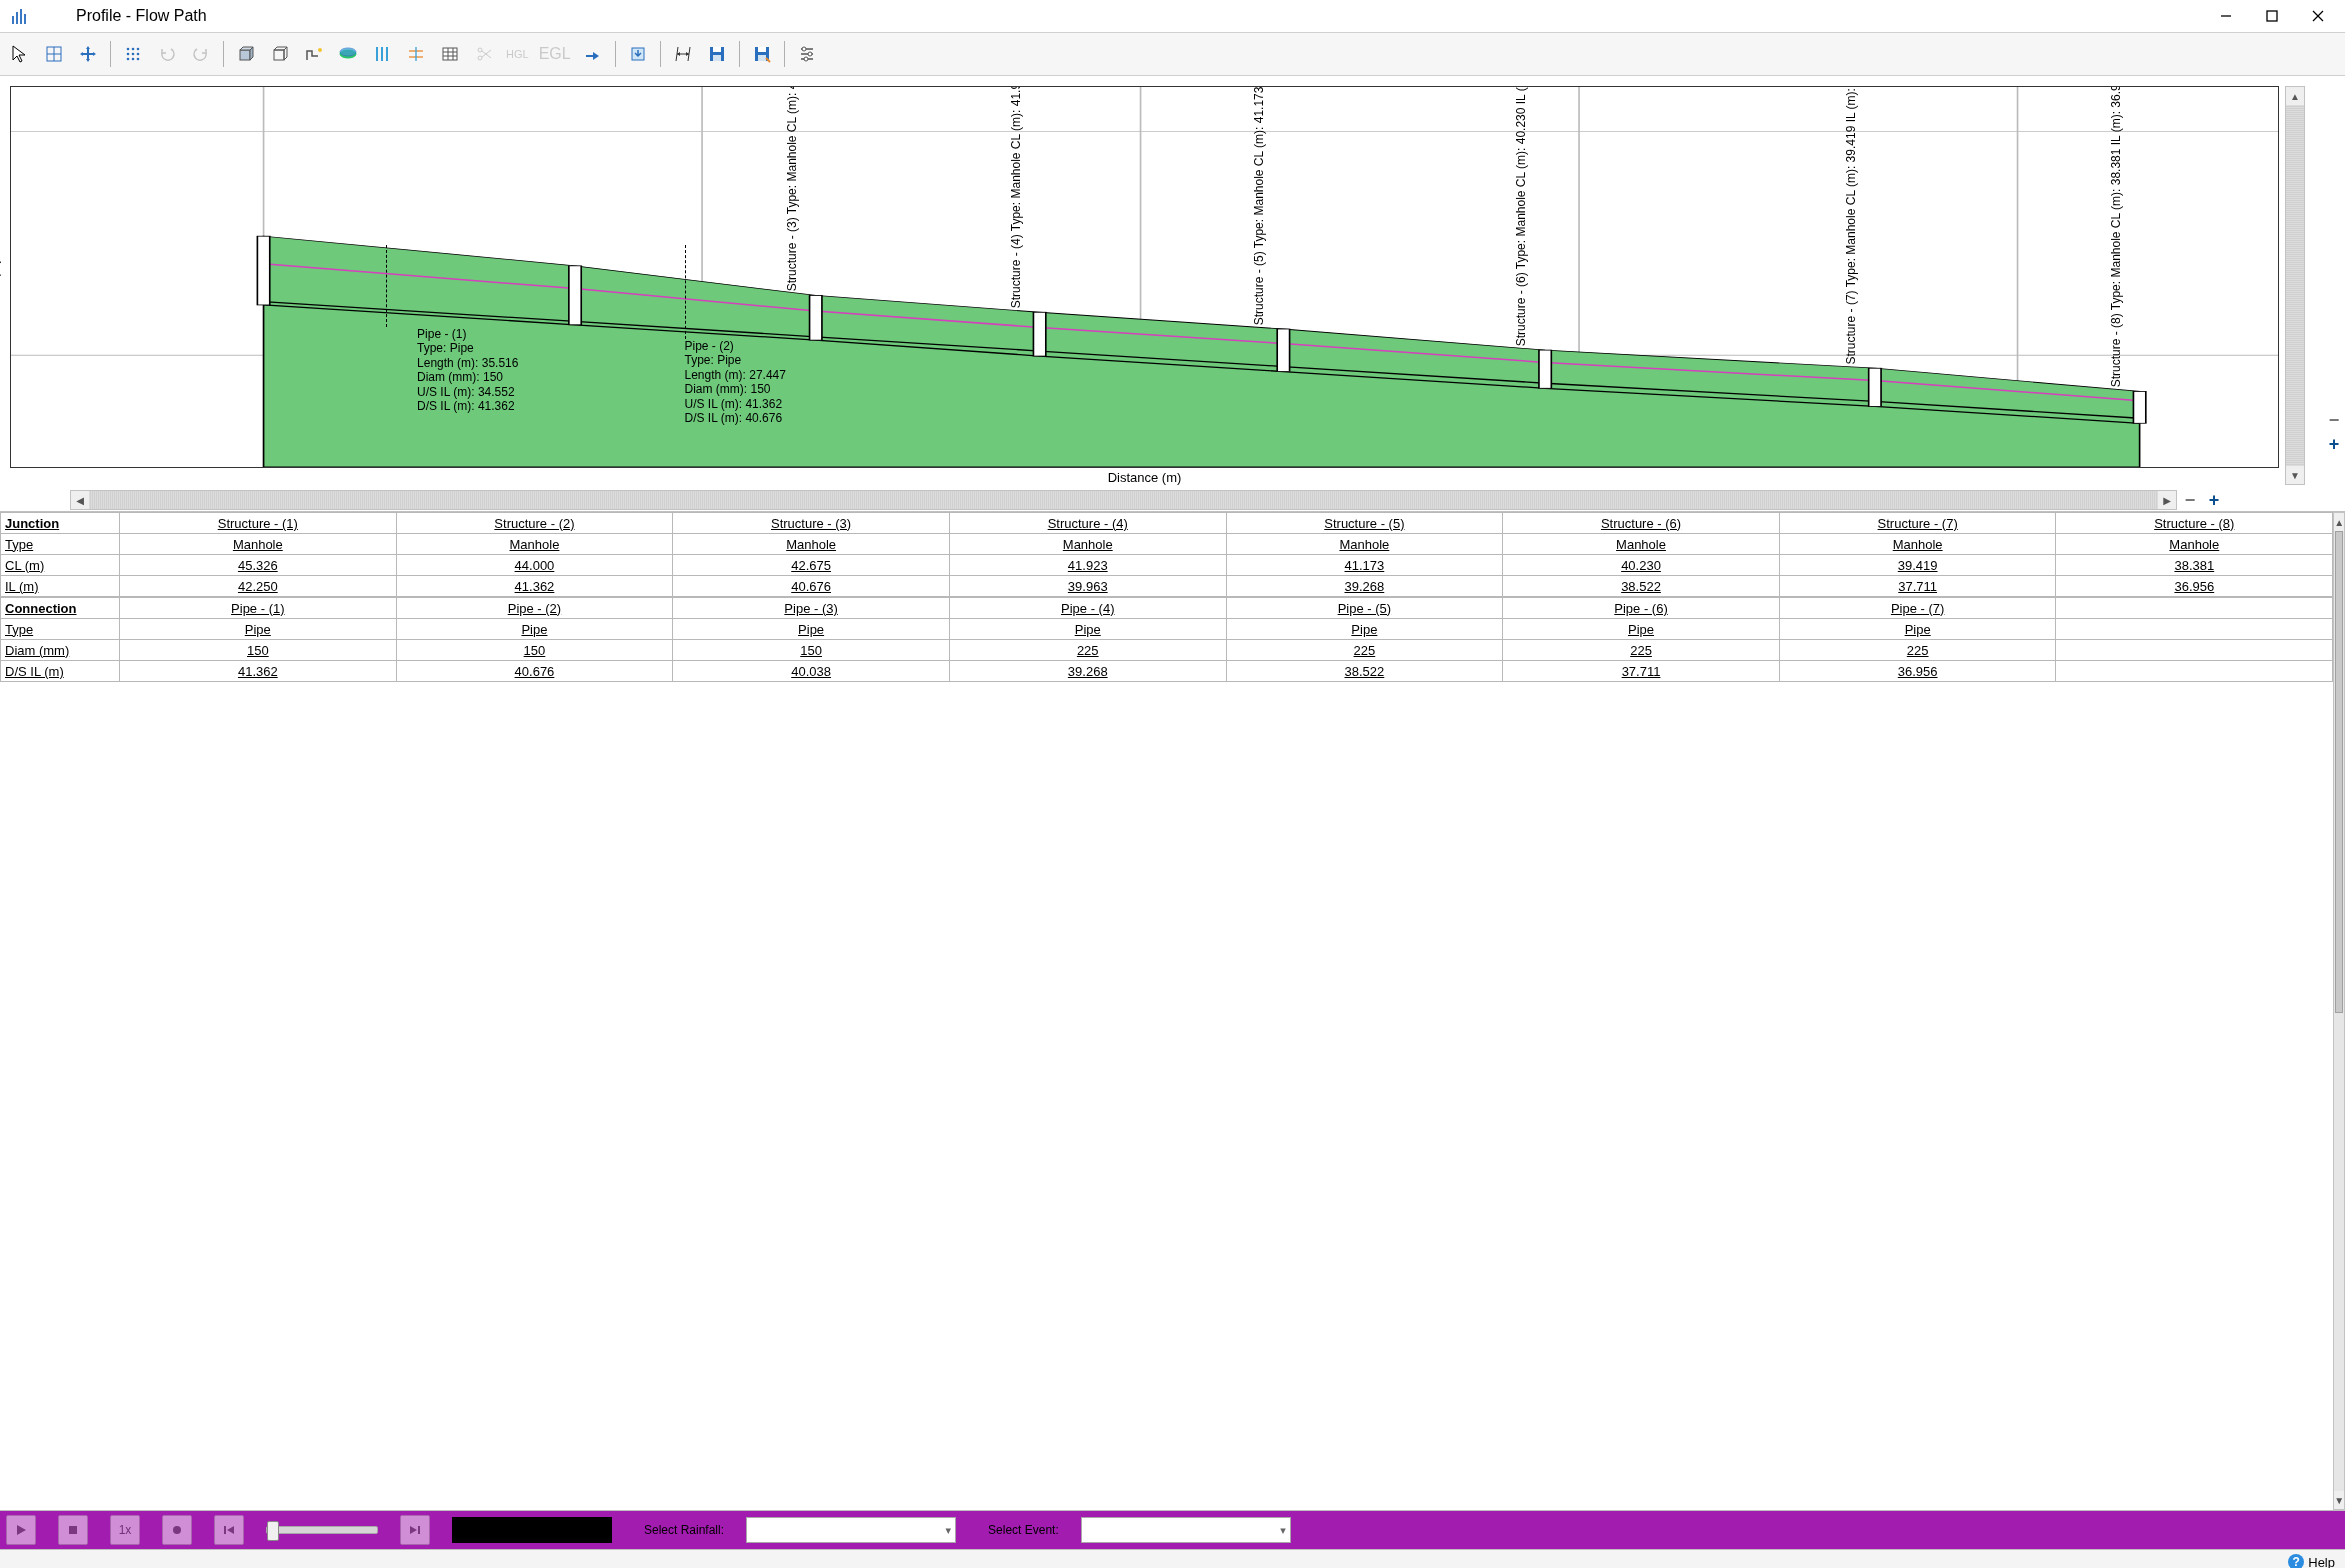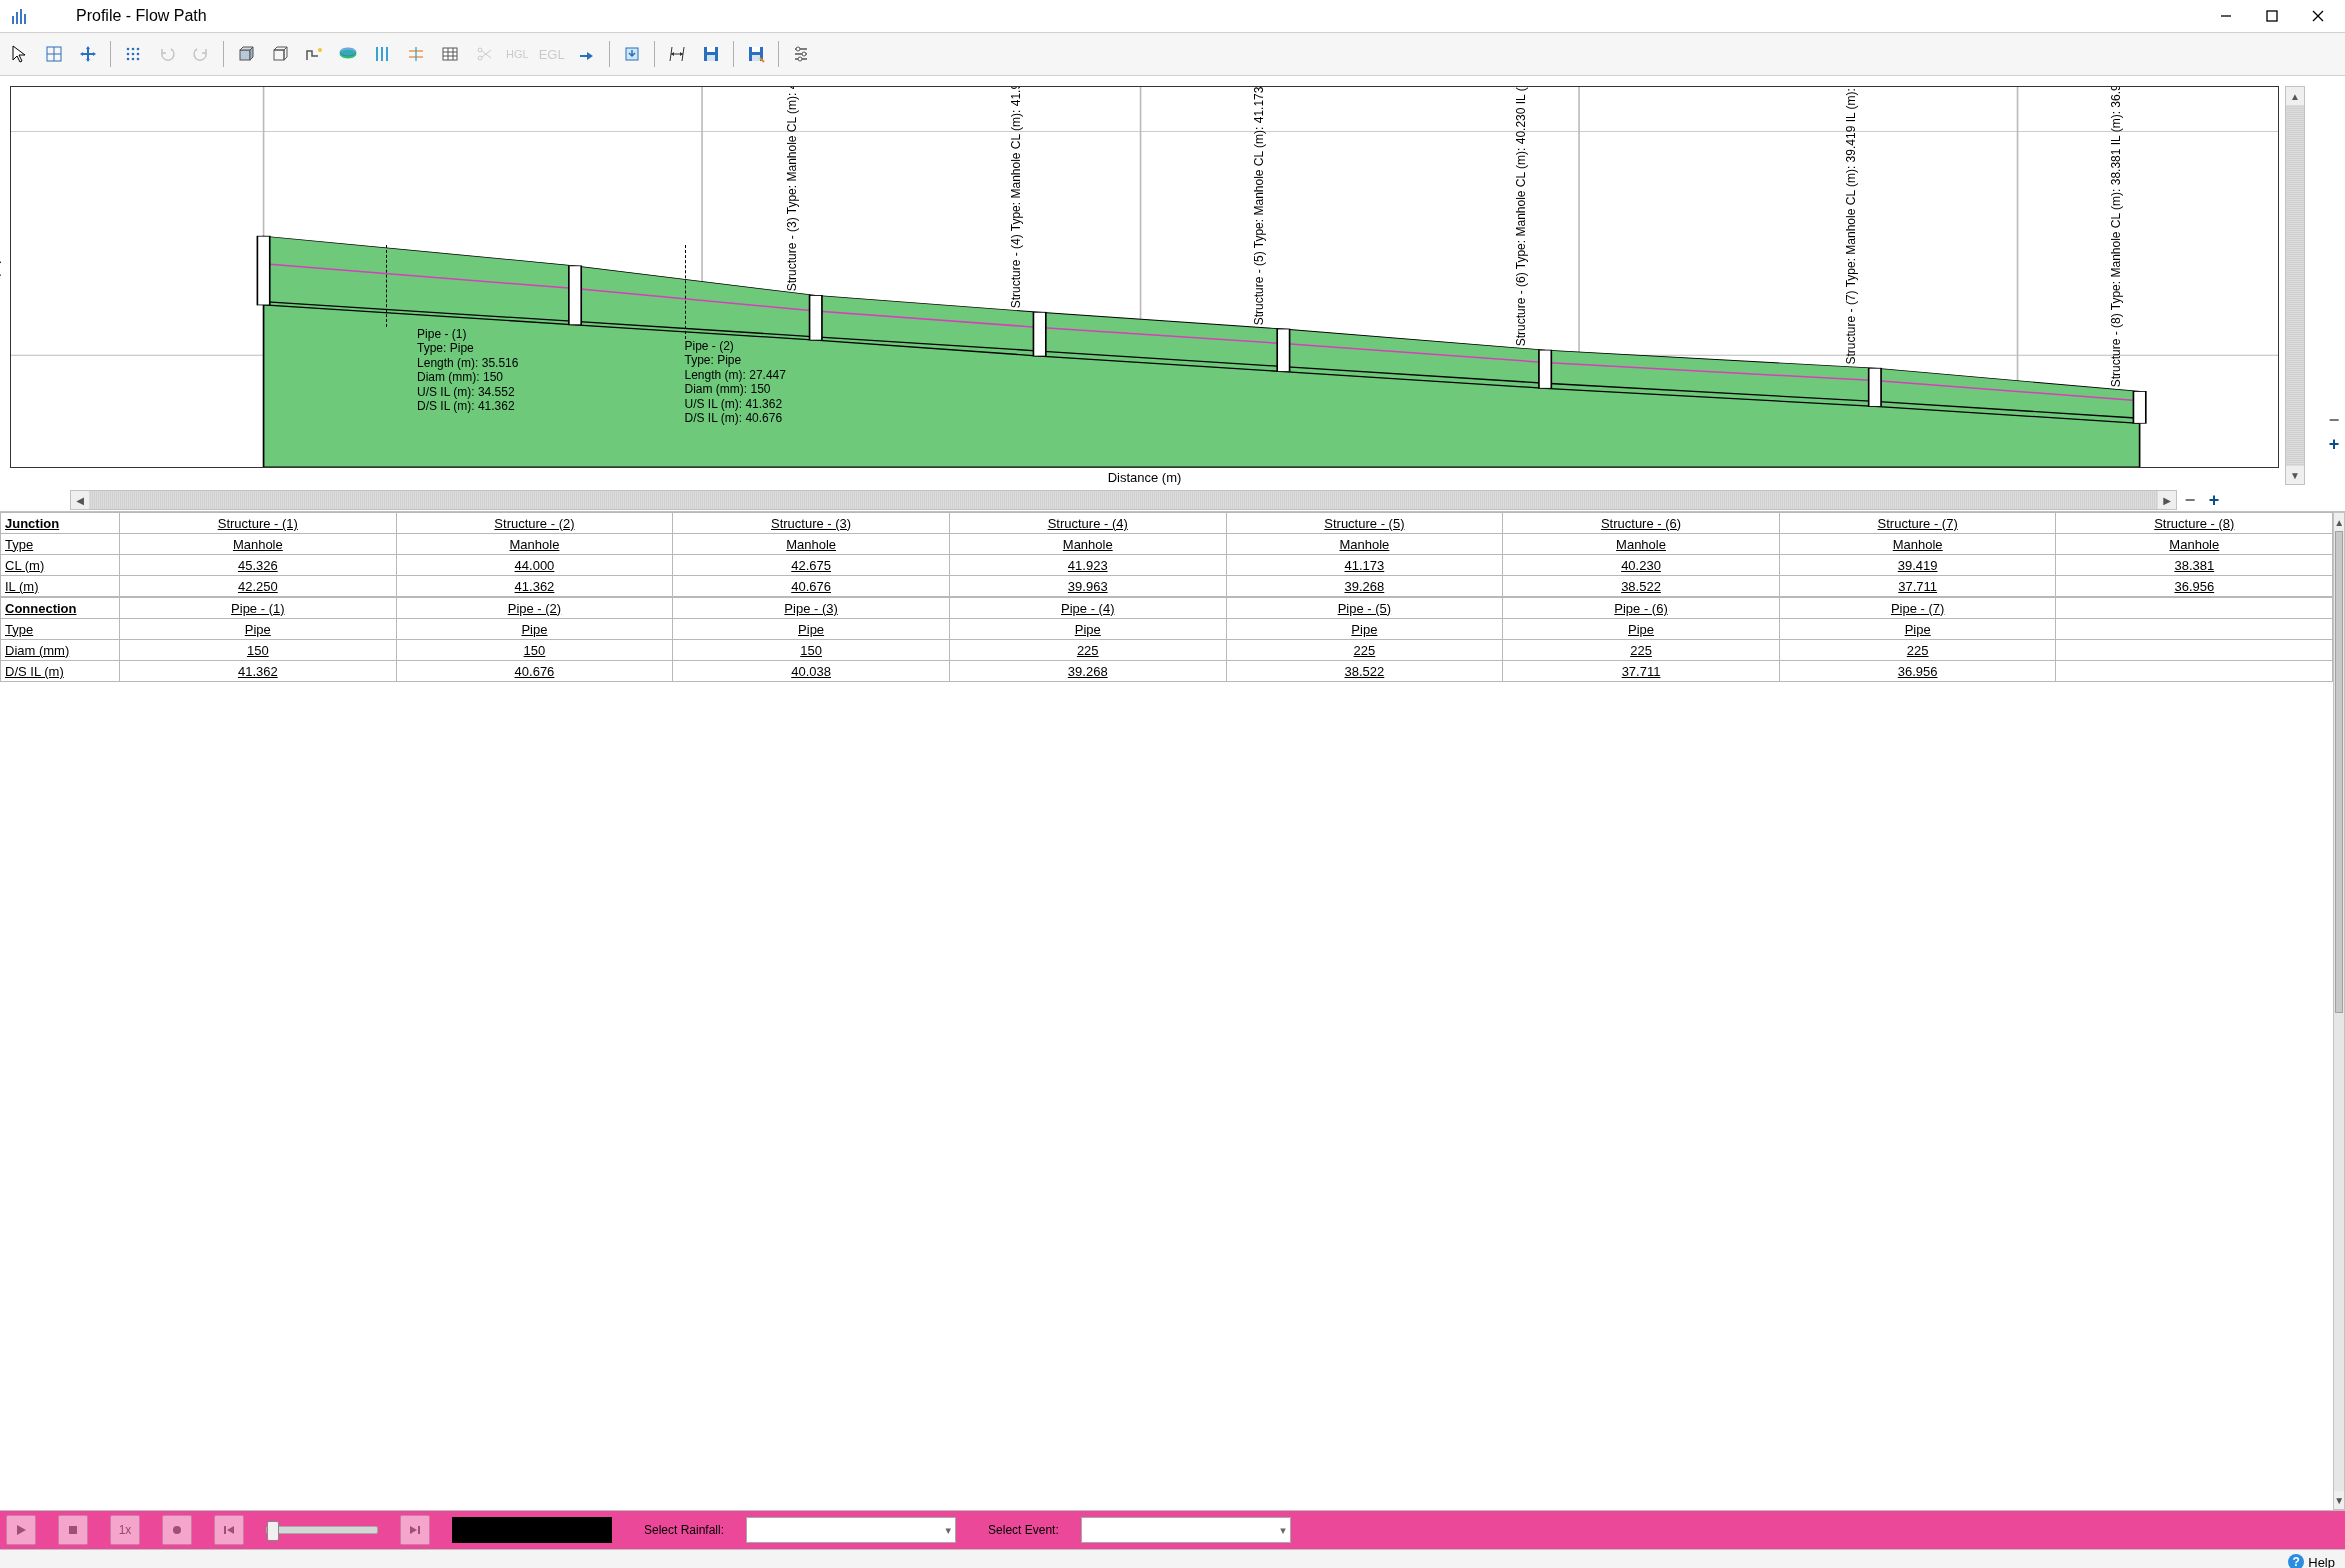--- a/index.html
+++ b/index.html
@@ -246,21 +246,21 @@
   }
 
   
   .player {
     height: 38px;
     display: flex;
     align-items: center;
     gap: 22px;
     padding: 0 6px;
     border-top: 1px solid #c0c0c0;
-    background: #ec4899;
+    background: #a21caf;
   }
   .pbtn {
     width: 28px; height: 28px;
     border: 1px solid #b0b0b0;
     background: #fff;
     display: flex; align-items: center; justify-content: center;
     border-radius: 2px;
     font-size: 12px;
     color: #444;
   }
@@ -446,21 +446,21 @@
     </div>
   <div class="tbtn disabled">
       <svg viewBox="0 0 20 20">
         <circle cx="6" cy="14" r="2" fill="none" stroke="#888"></circle>
         <circle cx="6" cy="6" r="2" fill="none" stroke="#888"></circle>
         <line x1="8" y1="7" x2="17" y2="14" stroke="#888"></line>
         <line x1="8" y1="13" x2="17" y2="6" stroke="#888"></line>
       </svg>
     </div>
   <div class="tbtn disabled" style="font-size:11px;color:#888;width:auto;padding:0 3px">HGL</div>
-  <div class="tbtn disabled" style="font-size:13px;color:#888;width:auto;padding:0 3px">EGL</div>
+  <div class="tbtn disabled" style="font-size:16px;color:#888;width:auto;padding:0 3px">EGL</div>
   <div class="tbtn">
       <svg viewBox="0 0 20 20">
         <path d="M3 12 L13 12" stroke="#2a6fbd" stroke-width="2"></path>
         <path d="M10 8 L16 12 L10 16 Z" fill="#2a6fbd"></path>
       </svg>
     </div>
   <div class="tsep"></div>
   <div class="tbtn">
       <svg viewBox="0 0 20 20">
         <rect x="4" y="4" width="12" height="12" fill="#cfe6f7" stroke="#2a6fbd"></rect>

